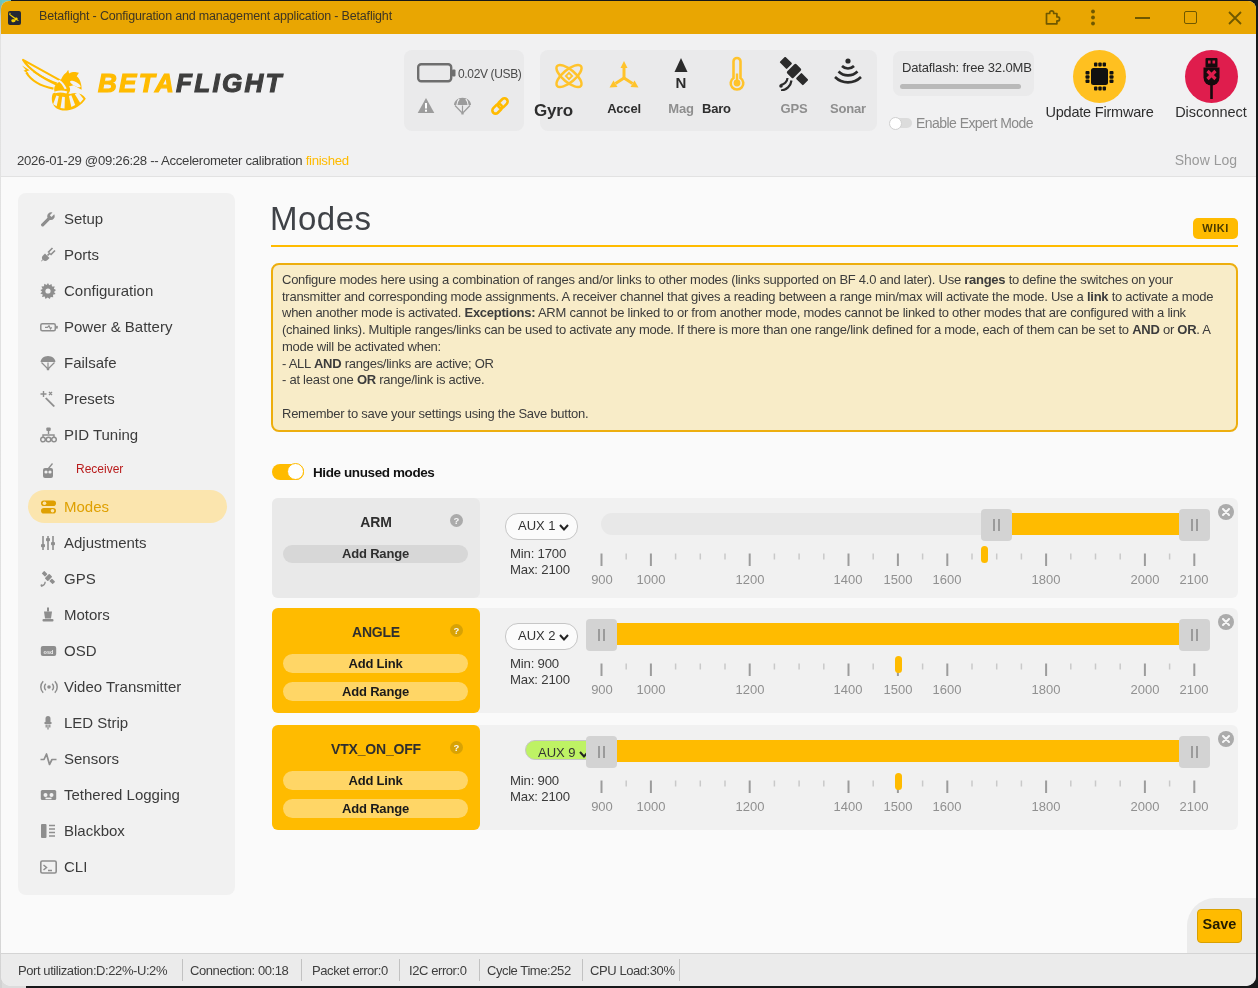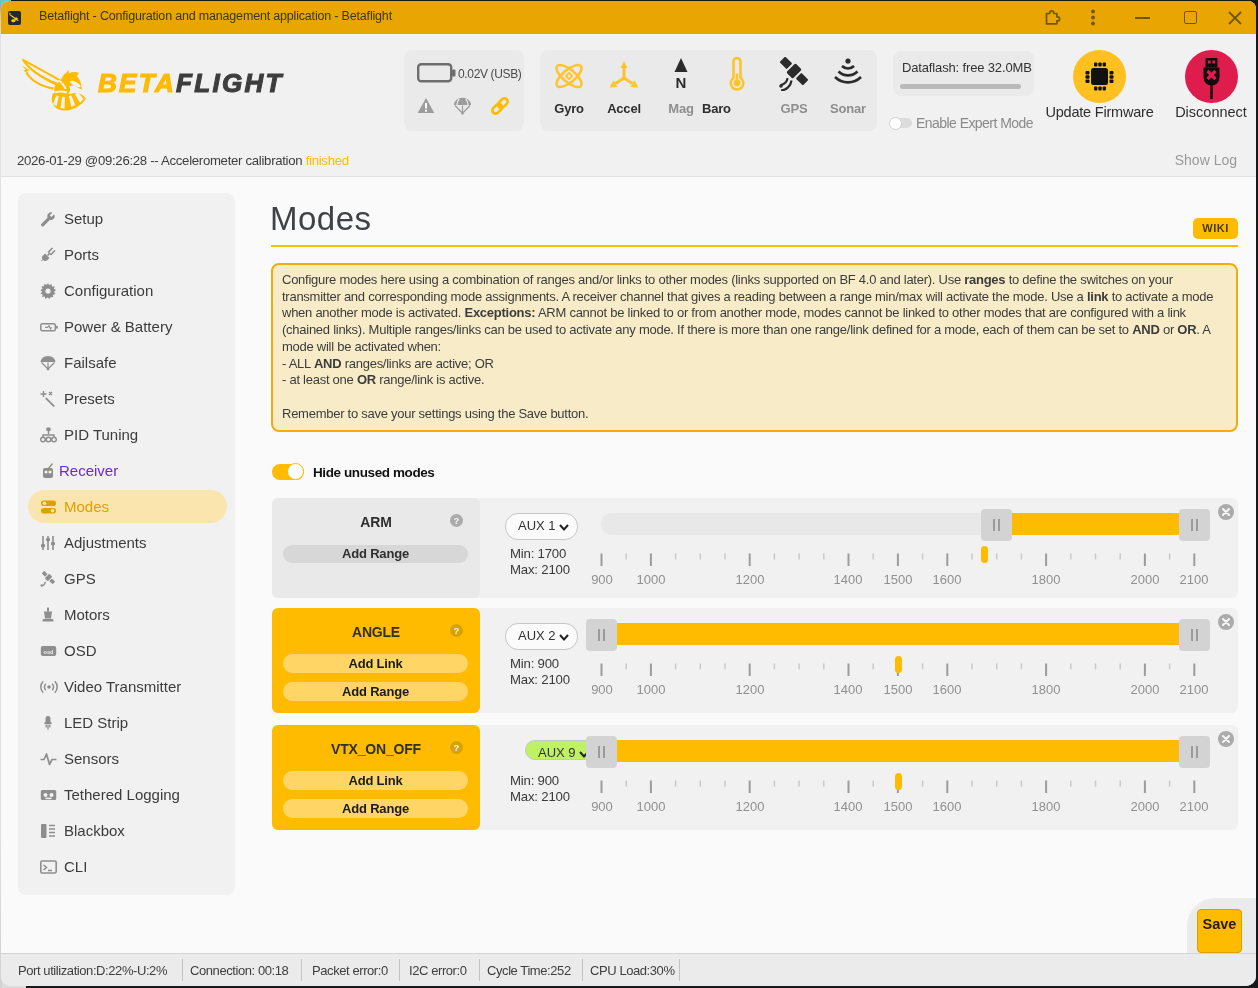--- a/index.html
+++ b/index.html
@@ -79,21 +79,21 @@
  <path d="M2 8.5 L8.7 15.5 M9.5 8.5 L9.5 16 M17 8.5 L10.3 15.5" stroke="#9c9c9c" stroke-width="1.2" fill="none"></path>
  <rect x="8.3" y="15" width="2.4" height="2.6" rx="0.6" fill="#9c9c9c"></rect>
 </svg>
 <svg class="a" style="left:488px;top:94px" width="22" height="22" viewBox="0 0 22 22">
  <g transform="rotate(-45 11 11)" fill="none" stroke="#FFBB00" stroke-width="2.6">
   <rect x="1.5" y="7.8" width="11" height="6.4" rx="3.2"></rect>
   <rect x="9.5" y="7.8" width="11" height="6.4" rx="3.2"></rect>
  </g>
 </svg>
 <div class="a" style="left:539px;top:49px;width:337px;height:81px;background:#EAEAEB;border-radius:8px"></div>
-<div class="a" style="left:533px;top:100px;width:70px;height:16px;text-align:center;font-size:13px;letter-spacing:-0.2px;font-weight:600;color:#2e2e2e">Gyro</div>
+<div class="a" style="left:533px;top:100px;width:70px;height:16px;font-size:17px;letter-spacing:-0.2px;font-weight:600;color:#2e2e2e">Gyro</div>
 <div class="a" style="left:588px;top:100px;width:70px;height:16px;text-align:center;font-size:13px;letter-spacing:-0.2px;font-weight:600;color:#2e2e2e">Accel</div>
 <div class="a" style="left:645px;top:100px;width:70px;height:16px;text-align:center;font-size:13px;letter-spacing:-0.2px;font-weight:600;color:#8e8e8e">Mag</div>
 <div class="a" style="left:701px;top:100px;width:70px;height:16px;font-size:13px;letter-spacing:-0.2px;font-weight:600;color:#2e2e2e">Baro</div>
 <div class="a" style="left:758px;top:100px;width:70px;height:16px;text-align:center;font-size:13px;letter-spacing:-0.2px;font-weight:600;color:#8e8e8e">GPS</div>
 <div class="a" style="left:812px;top:100px;width:70px;height:16px;text-align:center;font-size:13px;letter-spacing:-0.2px;font-weight:600;color:#8e8e8e">Sonar</div>
 <svg class="a" style="left:549px;top:57px" width="38" height="36" viewBox="0 0 38 36">
  <g fill="none" stroke="#FFC32B" stroke-width="2.5">
   <ellipse cx="19" cy="18" rx="15.5" ry="6.2" transform="rotate(-40 19 18)"></ellipse>
   <ellipse cx="19" cy="18" rx="15.5" ry="6.2" transform="rotate(40 19 18)"></ellipse>
  </g>
@@ -215,21 +215,21 @@
         <circle cx="8.5" cy="12.5" r="2.3" fill="none" stroke="#8e8e8e" stroke-width="1.5"></circle>
         <circle cx="14" cy="12.5" r="2.3" fill="none" stroke="#8e8e8e" stroke-width="1.5"></circle>
       </svg></div>
 <div class="a" style="left:63px;top:425px;font-size:15px;color:#3c3c3c">PID Tuning</div>
 <div class="a" style="left:39px;top:462px;width:18px;height:17px"><svg width="16" height="16" viewBox="0 0 16 16">
         <path d="M8 6 L12.5 0.5" fill="none" stroke="#8e8e8e" stroke-width="1.3"></path>
         <rect x="3" y="5" width="10" height="10" rx="2" fill="#8e8e8e"></rect>
         <circle cx="6" cy="9" r="1.6" fill="#F1F1F1"></circle>
         <circle cx="10" cy="9" r="1.6" fill="#F1F1F1"></circle>
       </svg></div>
-<div class="a" style="left:58px;top:461px;font-size:15px;color:#6d28d9">Receiver</div>
+<div class="a" style="left:75px;top:461px;font-size:12px;color:#b91c1c">Receiver</div>
 <div class="a" style="left:27px;top:489px;width:199px;height:33px;background:#FBE5AE;border-radius:16.5px"></div>
 <div class="a" style="left:39px;top:498px;width:18px;height:17px"><svg width="17" height="16" viewBox="0 0 17 16">
         <rect x="1" y="1.5" width="15" height="5.6" rx="2.8" fill="#DFA002"></rect>
         <circle cx="4.5" cy="4.3" r="1.8" fill="#FBE5AE"></circle>
         <rect x="1" y="9" width="15" height="5.6" rx="2.8" fill="#DFA002"></rect>
         <circle cx="12.5" cy="11.8" r="1.8" fill="#FBE5AE"></circle>
       </svg></div>
 <div class="a" style="left:63px;top:497px;font-size:15px;color:#DFA002">Modes</div>
 <div class="a" style="left:39px;top:534px;width:18px;height:17px"><svg width="16" height="16" viewBox="0 0 16 16">
         <g fill="none" stroke="#8e8e8e" stroke-width="1.6">
@@ -479,21 +479,21 @@
     <div class="a" style="left:921px;top:798px;width:50px;text-align:center;font-size:13px;color:#909090">1600</div>
     <div class="a" style="left:1020px;top:798px;width:50px;text-align:center;font-size:13px;color:#909090">1800</div>
     <div class="a" style="left:1119px;top:798px;width:50px;text-align:center;font-size:13px;color:#909090">2000</div>
     <div class="a" style="left:1168px;top:798px;width:50px;text-align:center;font-size:13px;color:#909090">2100</div>
     <div class="a" style="left:894px;top:772px;width:7px;height:17px;background:#FFBB00;border-radius:3.5px"></div>
     <div class="a" style="left:1217px;top:730px;width:16px;height:16px;background:#ABABAB;border-radius:50%"></div>
     <svg class="a" style="left:1221px;top:734px" width="8" height="8" viewBox="0 0 8 8" stroke="#f6f6f6" stroke-width="2" stroke-linecap="round">
       <path d="M1 1 L7 7 M7 1 L1 7"></path>
     </svg>
 <div class="a" style="left:1186px;top:897px;width:69px;height:55px;background:#EBEBEB;border-top-left-radius:28px"></div>
-<div class="a" style="left:1196px;top:908px;width:45px;height:44px;background:#FFBB00;border:1px solid #D9A000;border-radius:4px;text-align:center;font-size:14.5px;font-weight:bold;line-height:28px;color:#231c00">Save</div>
+<div class="a" style="left:1196px;top:908px;width:45px;height:34px;background:#FFBB00;border:1px solid #D9A000;border-radius:4px;text-align:center;font-size:14.5px;font-weight:bold;line-height:28px;color:#231c00">Save</div>
 <div class="a" style="left:0;top:952px;width:1255px;height:33px;background:#EBEBEB;border-top:1px solid #D4D4D4"></div>
 <div class="a" style="left:17px;top:962px;font-size:13px;letter-spacing:-0.42px;color:#3e3e3e;white-space:nowrap">Port utilization:D:22%-U:2%</div>
 <div class="a" style="left:189px;top:962px;font-size:13px;letter-spacing:-0.42px;color:#3e3e3e;white-space:nowrap">Connection: 00:18</div>
 <div class="a" style="left:311px;top:962px;font-size:13px;letter-spacing:-0.42px;color:#3e3e3e;white-space:nowrap">Packet error:0</div>
 <div class="a" style="left:408px;top:962px;font-size:13px;letter-spacing:-0.42px;color:#3e3e3e;white-space:nowrap">I2C error:0</div>
 <div class="a" style="left:486px;top:962px;font-size:13px;letter-spacing:-0.42px;color:#3e3e3e;white-space:nowrap">Cycle Time:252</div>
 <div class="a" style="left:589px;top:962px;font-size:13px;letter-spacing:-0.42px;color:#3e3e3e;white-space:nowrap">CPU Load:30%</div>
 <div class="a" style="left:181px;top:958px;width:1px;height:22px;background:#C2C2C2"></div>
 <div class="a" style="left:300px;top:958px;width:1px;height:22px;background:#C2C2C2"></div>
 <div class="a" style="left:398px;top:958px;width:1px;height:22px;background:#C2C2C2"></div>

